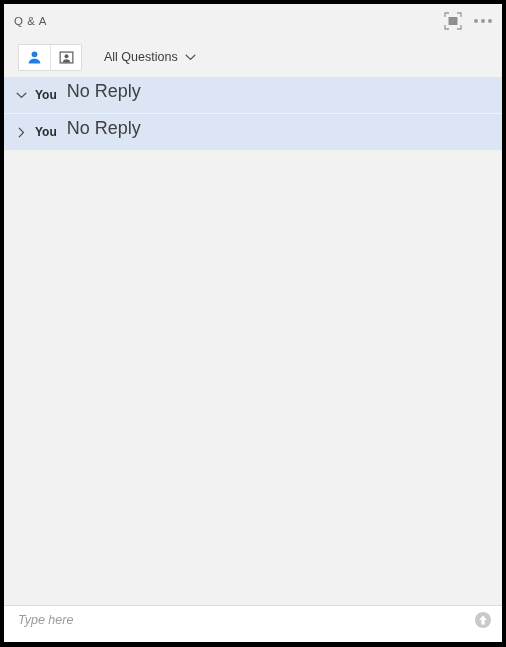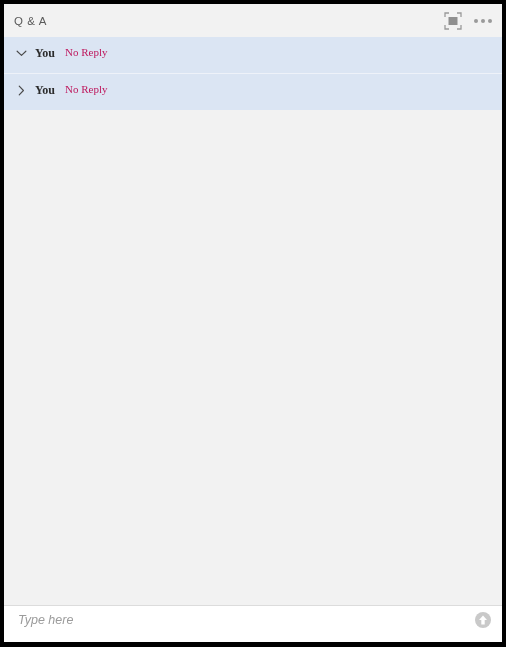--- a/index.html
+++ b/index.html
@@ -128,42 +128,41 @@
     padding: 9px 10px 11px 10px;
     box-sizing: border-box;
     cursor: pointer;
     position: relative;
   }
   .qrow + .qrow {
     border-top: 1px solid #eef2f9;
   }
   .qhead {
     display: flex;
-    align-items: flex-start;
+    align-items: flex-end;
     gap: 7px;
     height: 16px;
-    font-family: Liberation Serif, serif;
   }
   .chev {
     width: 14px;
     height: 14px;
     display: flex;
     align-items: center;
     justify-content: center;
     flex: 0 0 14px;
     cursor: pointer;
   }
   .qauthor {
     font-size: 12px;
     font-weight: bold;
     color: #2b2b2b;
   }
   .qstatus {
-    font-size: 11px;
-    color: #be185d;
+    font-size: 18px;
+    color: #404040;
     margin-left: 3px;
   }
   .qtext {
     font-size: 12.5px;
     color: #2b2b2b;
     margin: 4px 0 0 21px;
     line-height: 16px;
   }
 
   
@@ -221,20 +220,45 @@
         </svg>
       </div>
       <div class="icon-btn dots">
         <i></i>
         <i></i>
         <i></i>
       </div>
     </div>
   </div>
 
+  <div class="toolbar">
+
+    <div class="segmented">
+      <div class="seg-btn">
+        <svg width="15" height="15" viewBox="0 0 16 16">
+          <circle cx="8" cy="4.6" r="3.1" fill="#1f7fe0"></circle>
+          <path d="M1.8 14.5c0-3.4 2.8-5.3 6.2-5.3s6.2 1.9 6.2 5.3z" fill="#1f7fe0"></path>
+        </svg>
+      </div>
+      <div class="seg-btn">
+        <svg width="15" height="15" viewBox="0 0 16 16">
+          <rect x="1.2" y="2.2" width="13.6" height="11.6" fill="none" stroke="#5f5f5f" stroke-width="1.3"></rect>
+          <circle cx="8" cy="6.6" r="2.1" fill="#5f5f5f"></circle>
+          <path d="M4 13.4c0-2.2 1.8-3.5 4-3.5s4 1.3 4 3.5z" fill="#5f5f5f"></path>
+        </svg>
+      </div>
+    </div>
+
+    <div class="filter">
+      <span class="filter-label">All Questions</span>
+      <svg width="11" height="7" viewBox="0 0 12 8">
+        <path d="M1 1.4 6 6.2l5-4.8" fill="none" stroke="#4a4a4a" stroke-width="1.3" stroke-linecap="round" stroke-linejoin="round"></path>
+      </svg>
+    </div>
+  </div>
 
   <div class="list">
 
     <div class="qrow">
       <div class="qhead">
         <span class="chev">
           <svg width="11" height="7" viewBox="0 0 12 8">
             <path d="M1 1.4 6 6.2l5-4.8" fill="none" stroke="#4a4a4a" stroke-width="1.3" stroke-linecap="round" stroke-linejoin="round"></path>
           </svg>
         </span>

